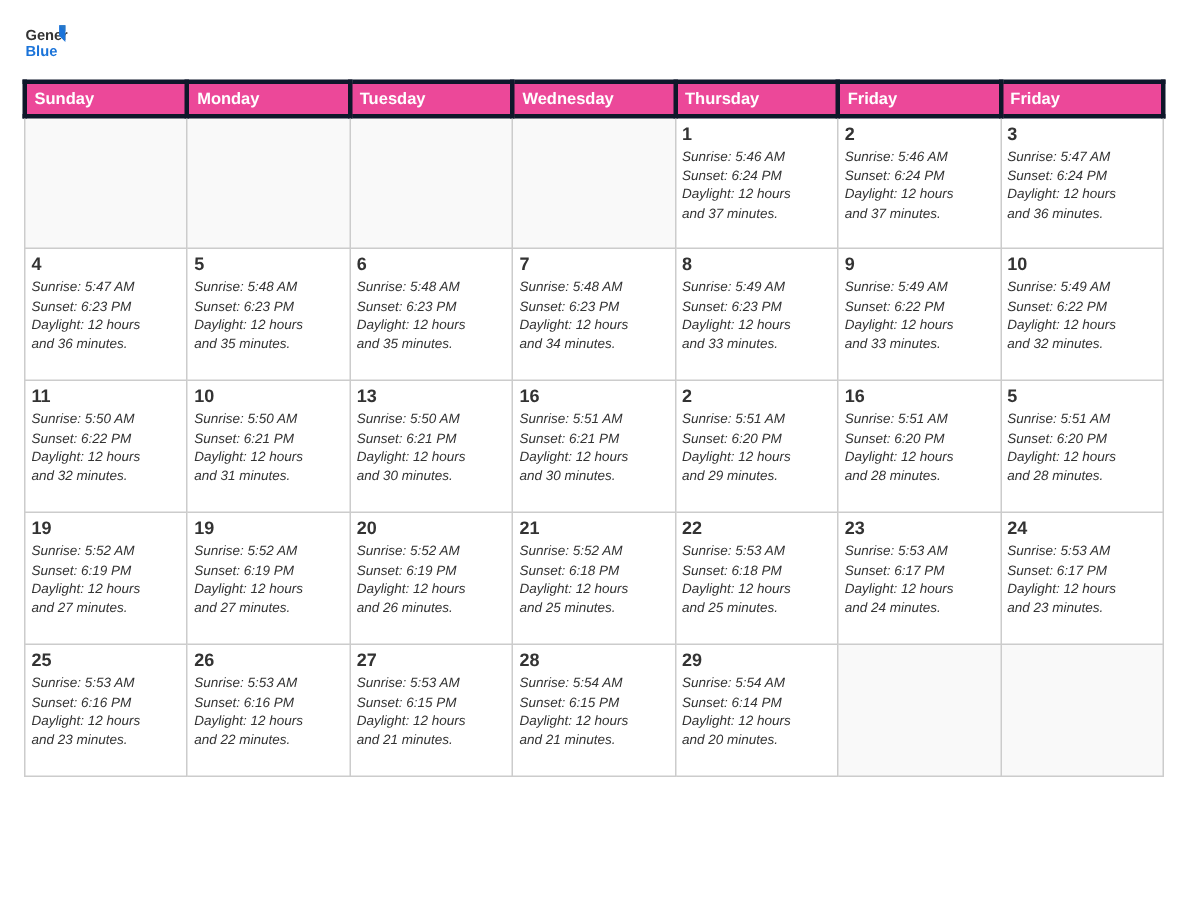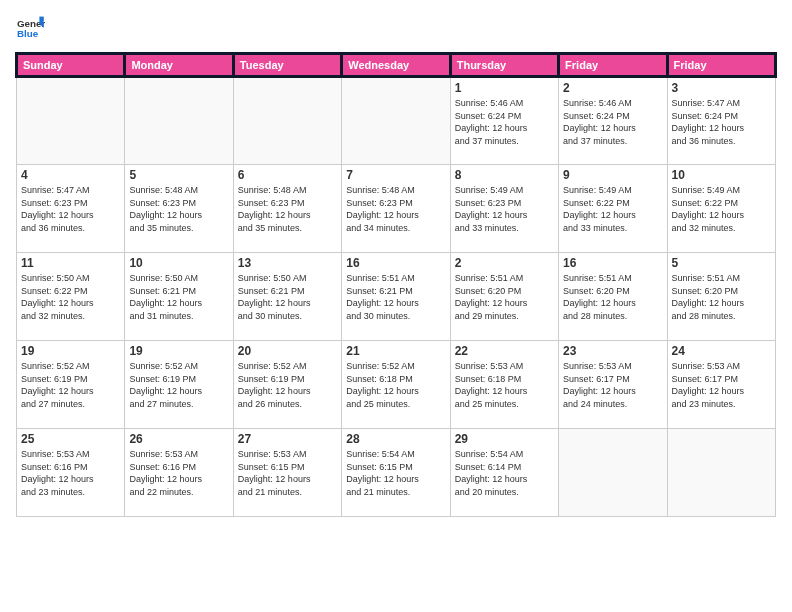--- a/index.html
+++ b/index.html
@@ -72,20 +72,21 @@
     .day-num {
       font-size: 12px;
       font-weight: bold;
       color: #333;
       margin-bottom: 2px;
     }
     .day-info {
       font-size: 9px;
       line-height: 1.4;
       color: #333;
+      font-style: italic;
     }
   </style>
 </head>
 <body>
 
 <div class="page">
   <div class="header-area">
     <div class="logo">
       <div>
         <svg class="logo-icon" viewBox="0 0 40 40">

